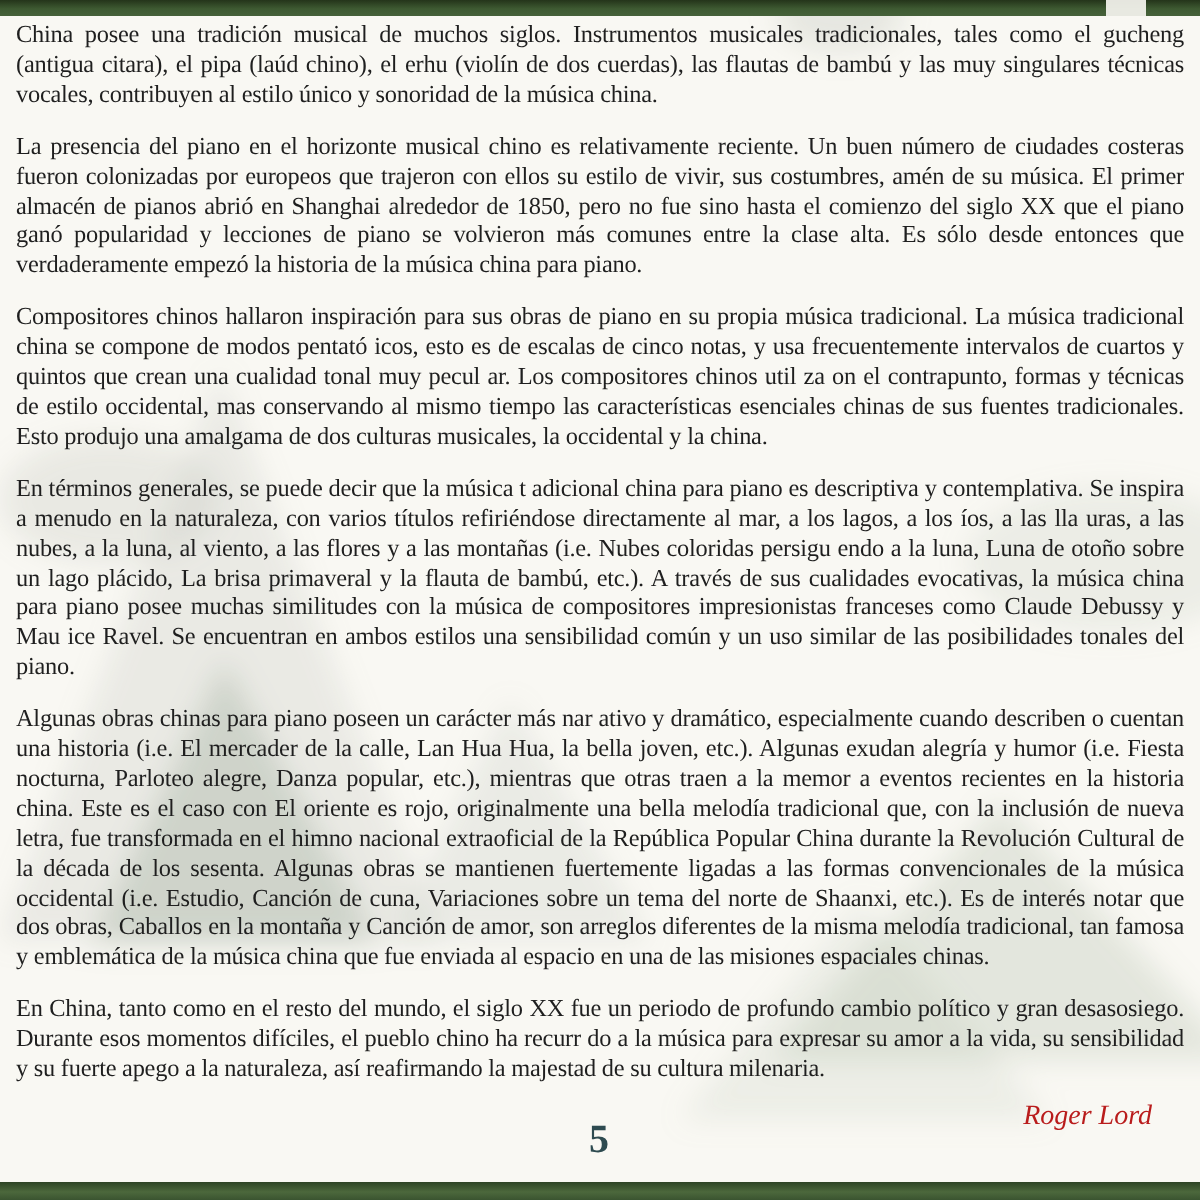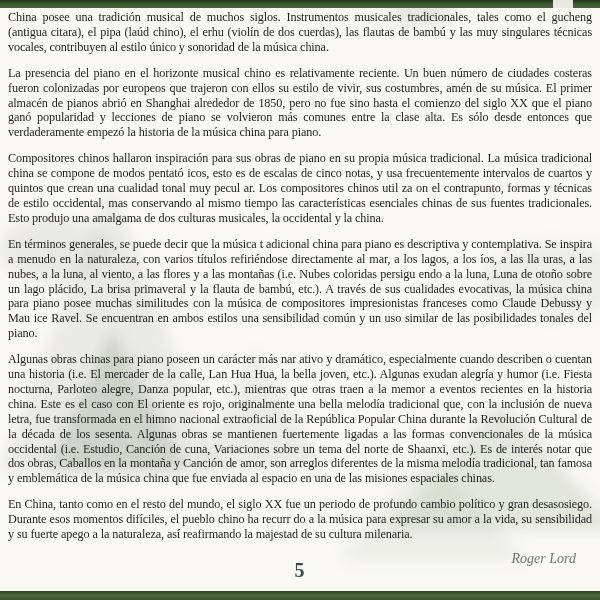--- a/index.html
+++ b/index.html
@@ -41,21 +41,21 @@
     font-size: 12.2px;
     line-height: 14.9px;
     letter-spacing: -0.12px;
     text-align: justify;
   }
   .text-block p { margin: 0 0 11px 0; }
   .signature {
     position: absolute; top: 551px; right: 24px; z-index: 2;
     font-style: italic;
     font-size: 14px;
-    color: #737373;
+    color: #b91c1c;
   }
   .page-number {
     position: absolute; top: 559px; left: 0; right: 0; z-index: 2;
     text-align: center;
     font-size: 20px;
     font-weight: bold;
     letter-spacing: 1px;
     color: #2e4b50;
   }
 </style>

